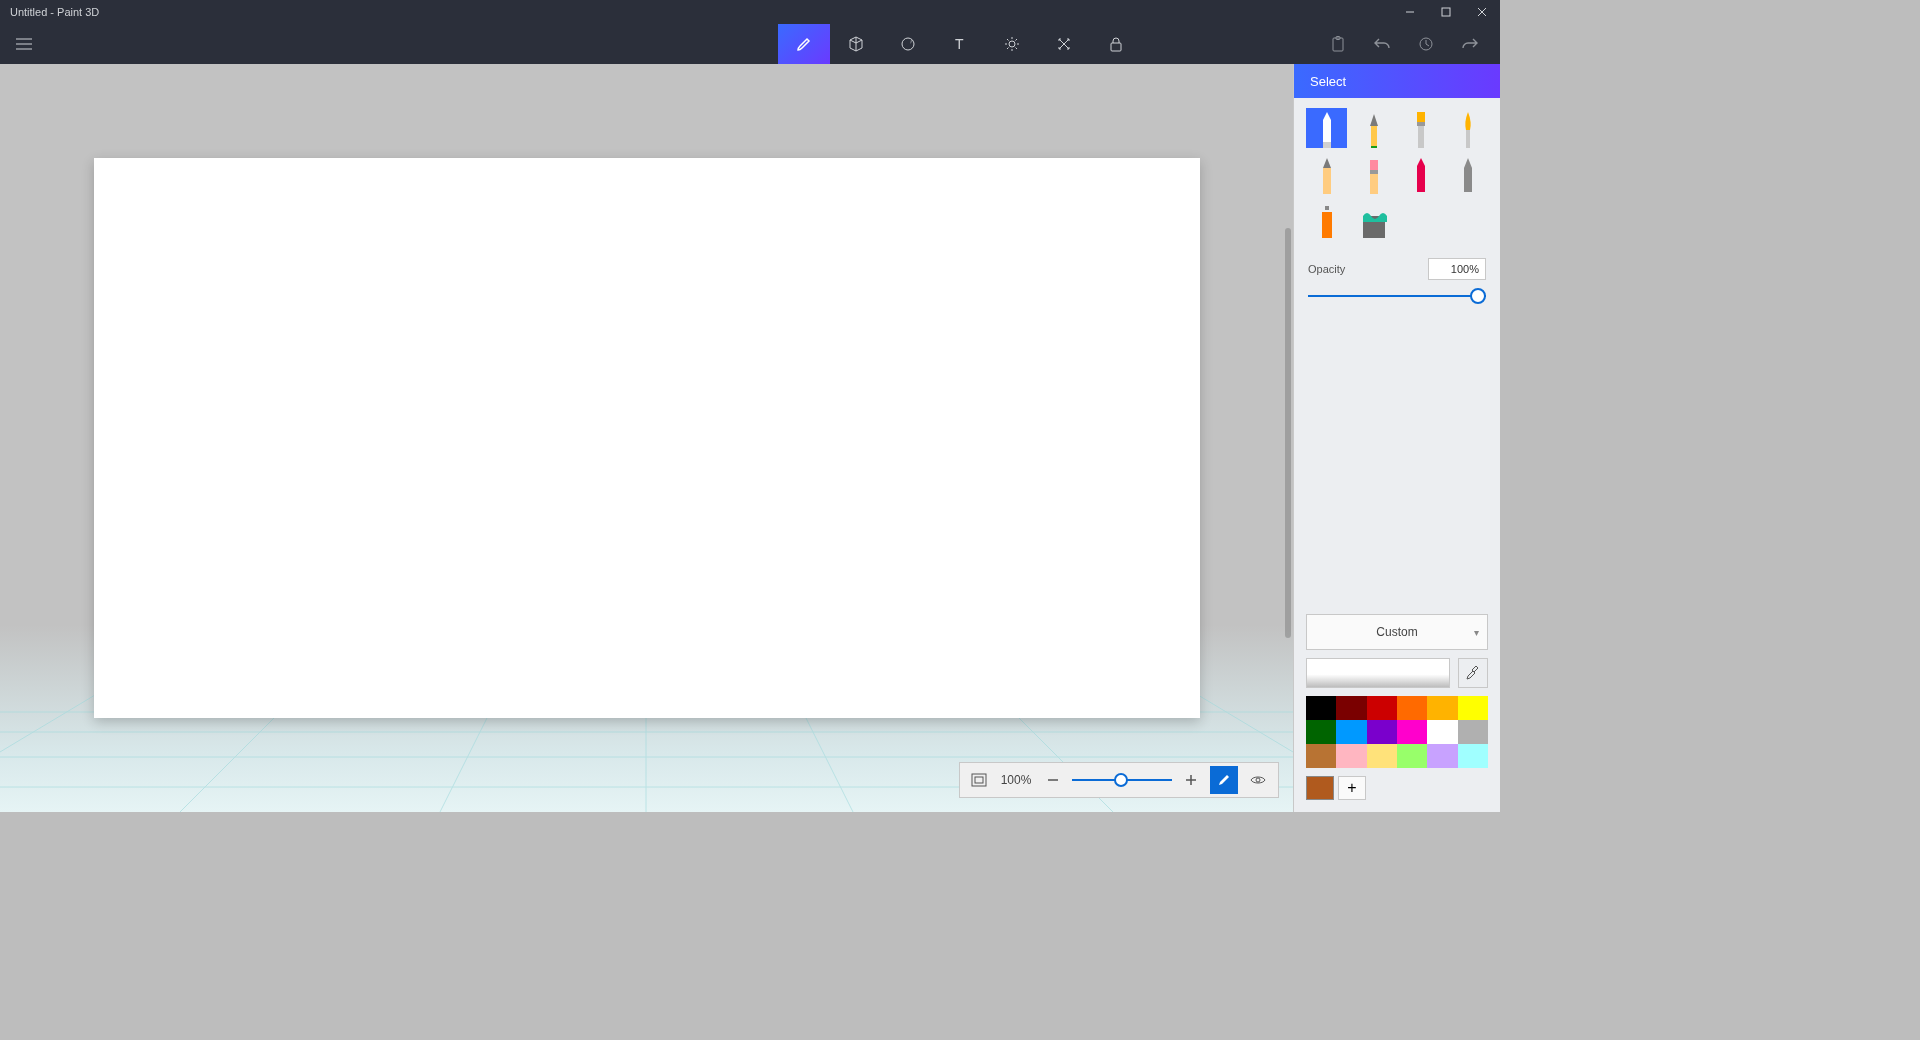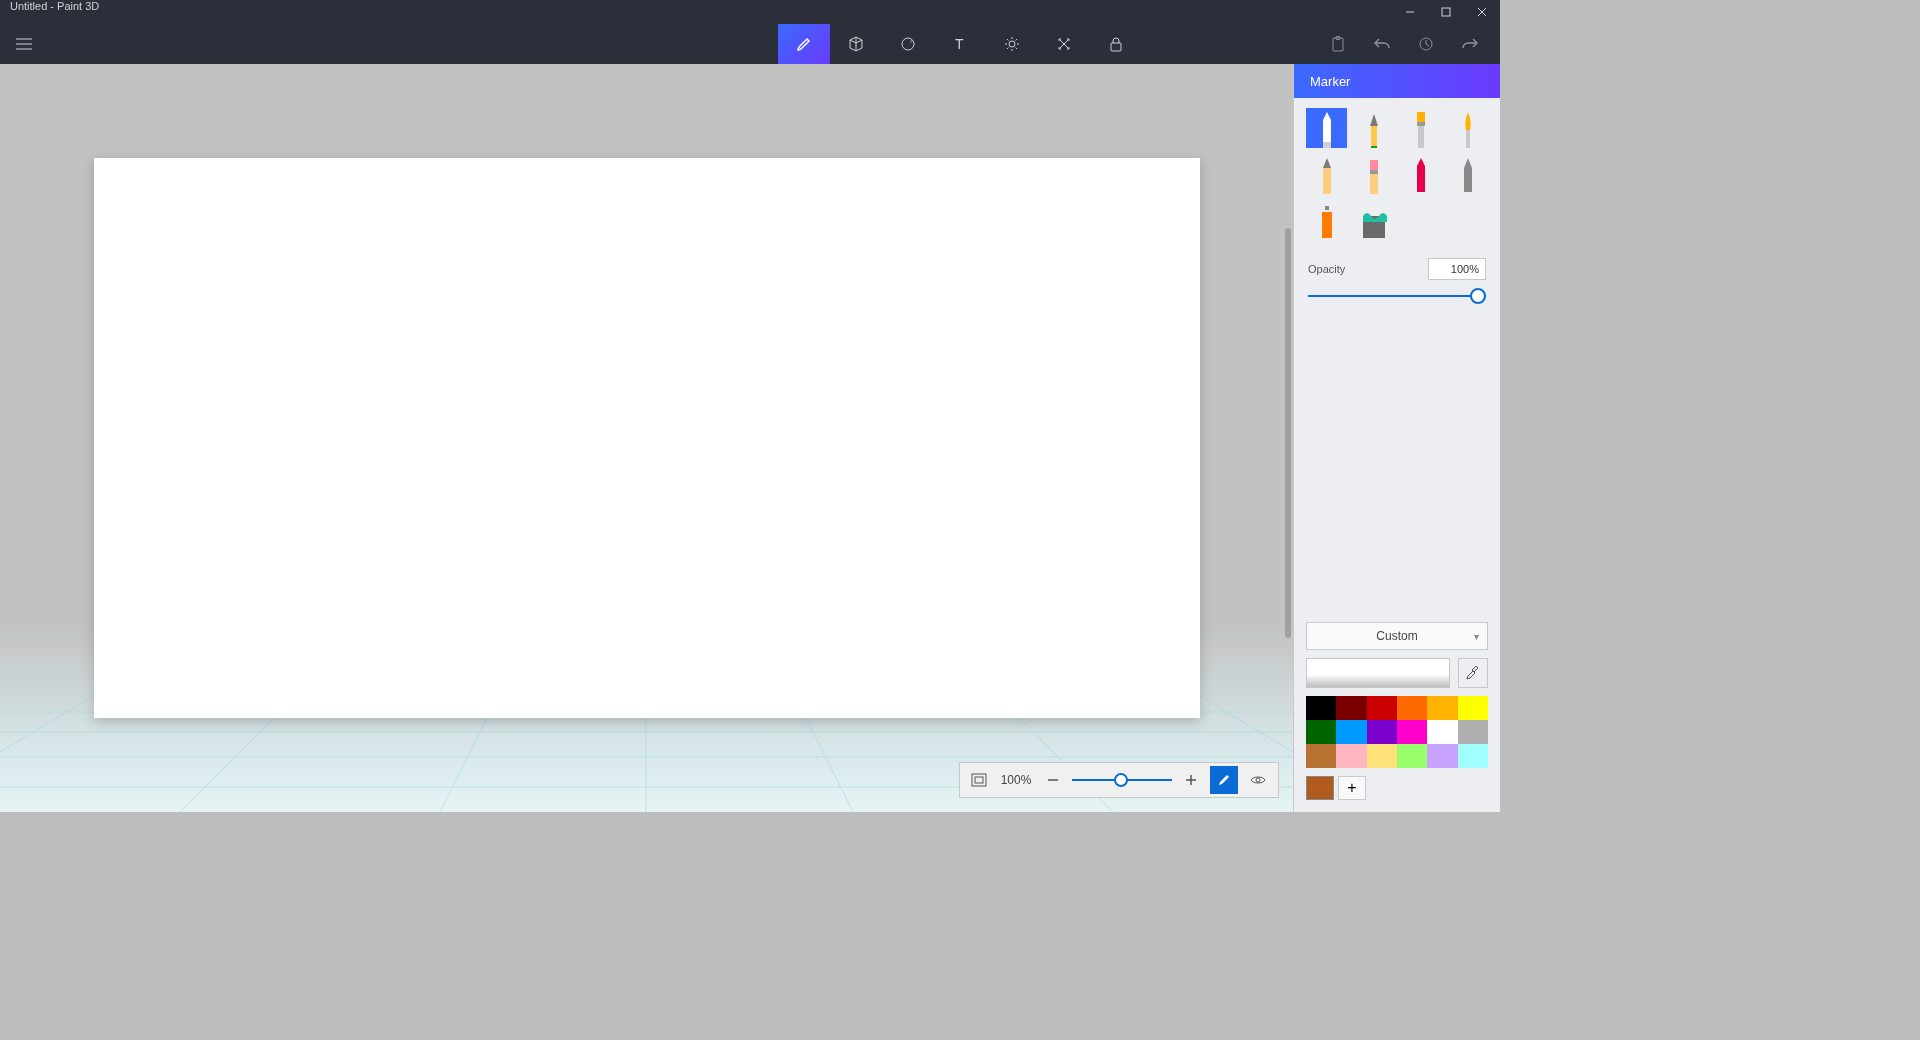--- a/index.html
+++ b/index.html
@@ -1,19 +1,19 @@
 <!DOCTYPE html>
 <html><head>
 <meta charset="utf-8">
 <style>
 * { margin: 0; padding: 0; box-sizing: border-box; font-family: 'Segoe UI', sans-serif; user-select: none; }
 html, body { width: 1500px; height: 812px; overflow: hidden; background: #bdbdbd; }
 
 
-.titlebar { height: 24px; background: #2b2f3a; color: #cfd2d6; display: flex; align-items: flex-start; font-size: 11px; padding-left: 10px; }
+.titlebar { height: 24px; background: #2b2f3a; color: #cfd2d6; display: flex; align-items: center; font-size: 11px; padding-left: 10px; }
 .titlebar .win-controls { margin-left: auto; display: flex; }
 .titlebar .wc { width: 36px; height: 24px; display: flex; align-items: center; justify-content: center; color: #cfd2d6; }
 
 
 .toptool { height: 40px; background: #2b2f3a; display: flex; align-items: center; }
 .hamburger { width: 48px; height: 40px; display: flex; align-items: center; justify-content: center; color: #cfd2d6; }
 .tool-tabs { margin-left: auto; margin-right: auto; display: flex; position: absolute; left: 50%; transform: translateX(-50%); }
 .tool-tab { width: 52px; height: 40px; display: flex; align-items: center; justify-content: center; color: #cfd2d6; }
 .tool-tab.active { background: linear-gradient(135deg, #3a6aff 0%, #6a3aff 100%); color: #fff; }
 .right-actions { margin-left: auto; display: flex; padding-right: 8px; }
@@ -48,21 +48,21 @@
 
 .prop { padding: 6px 14px 0 14px; }
 .prop-row { display: flex; align-items: center; justify-content: space-between; font-size: 11px; color: #555; margin-top: 8px; }
 .prop-input { width: 58px; height: 22px; border: 1px solid #c8c8c8; background: #fff; font-size: 11px; text-align: right; padding-right: 6px; color: #333; }
 .prop-slider { margin-top: 8px; position: relative; height: 16px; }
 .ps-track { position: absolute; left: 0; right: 0; top: 7px; height: 2px; background: #0a6bd6; }
 .ps-thumb { position: absolute; top: 0; width: 16px; height: 16px; background: #fff; border: 2px solid #0a6bd6; border-radius: 50%; }
 
 
 .colorsec { margin-top: auto; padding: 8px 12px 12px 12px; }
-.material { height: 28px; border: 1px solid #c8c8c8; background: #fafafa; display: flex; align-items: center; justify-content: center; font-size: 12px; color: #444; position: relative; margin-bottom: 8px; }
+.material { height: 36px; border: 1px solid #c8c8c8; background: #fafafa; display: flex; align-items: center; justify-content: center; font-size: 12px; color: #444; position: relative; margin-bottom: 8px; }
 .material .chev { position: absolute; right: 8px; color: #888; font-size: 10px; }
 .grad-eyed { display: flex; gap: 8px; margin-bottom: 8px; }
 .grad { flex: 1; height: 30px; border: 1px solid #c8c8c8; background: linear-gradient(#fff 0%, #fff 55%, #bdbdbd 100%); }
 .eyed { width: 30px; height: 30px; border: 1px solid #c8c8c8; display: flex; align-items: center; justify-content: center; color: #555; }
 .palette { display: grid; grid-template-columns: repeat(6, 1fr); }
 .sw { height: 24px; }
 .curr-row { display: flex; margin-top: 8px; }
 .curr { width: 28px; height: 24px; border: 1px solid #888; }
 .addc { width: 28px; height: 24px; border: 1px solid #c8c8c8; display: flex; align-items: center; justify-content: center; font-size: 16px; margin-left: 4px; background:#fafafa; }
 
@@ -232,21 +232,21 @@
           <svg width="16" height="12" viewBox="0 0 16 12">
             <path d="M1 6c2-4 12-4 14 0-2 4-12 4-14 0z" fill="none" stroke="#555"></path>
             <circle cx="8" cy="6" r="2" fill="none" stroke="#555"></circle>
           </svg>
         </div>
     </div>
   </div>
 
   <div class="sidepanel">
     <div class="sp-header">
-        <span>Marker</span>
+        <span>Select</span>
       </div>
 
     <div class="brushgrid">
       <div class="brush sel">
         <svg width="20" height="36" viewBox="0 0 20 36">
             <path d="M10 0 L14 8 V30 H6 V8 Z" fill="#fff"></path>
             <rect x="6" y="30" width="8" height="6" fill="#d0d0d0"></rect>
           </svg>
       </div>
       <div class="brush">

